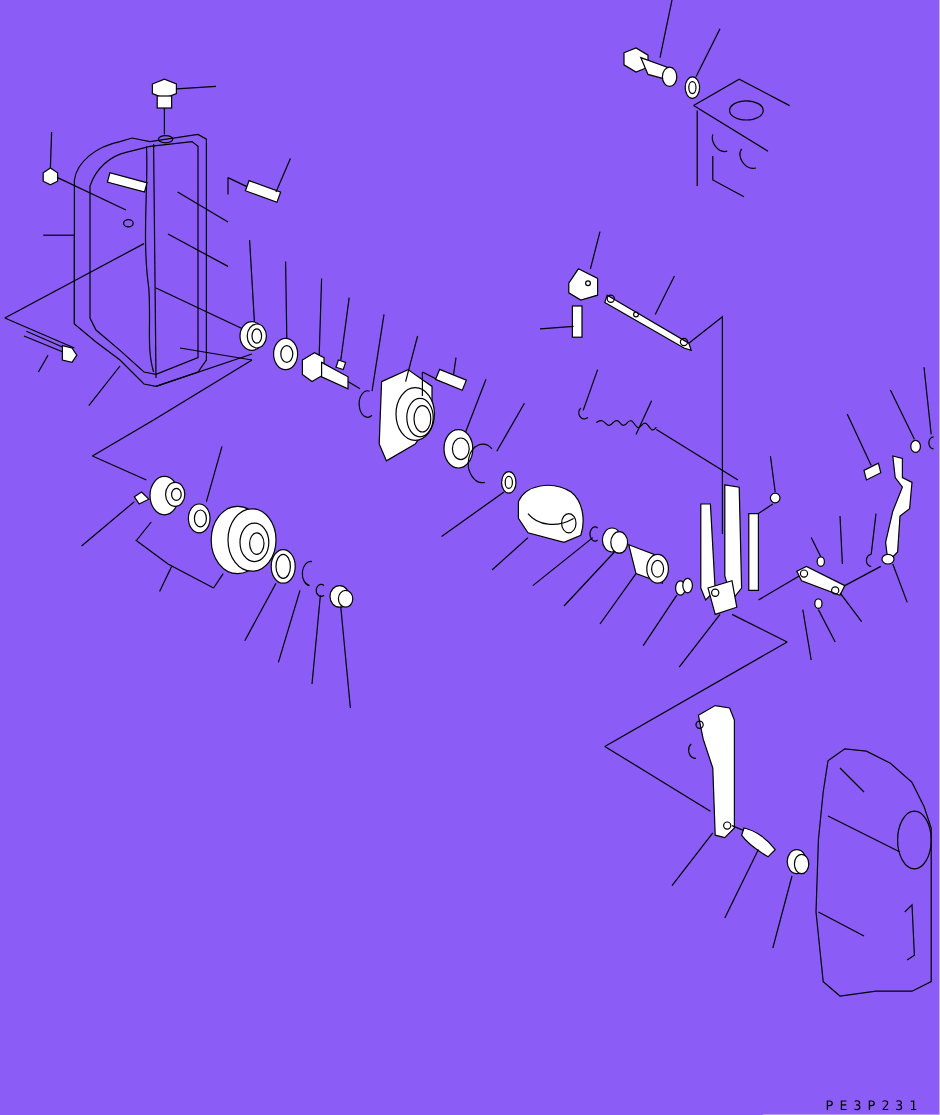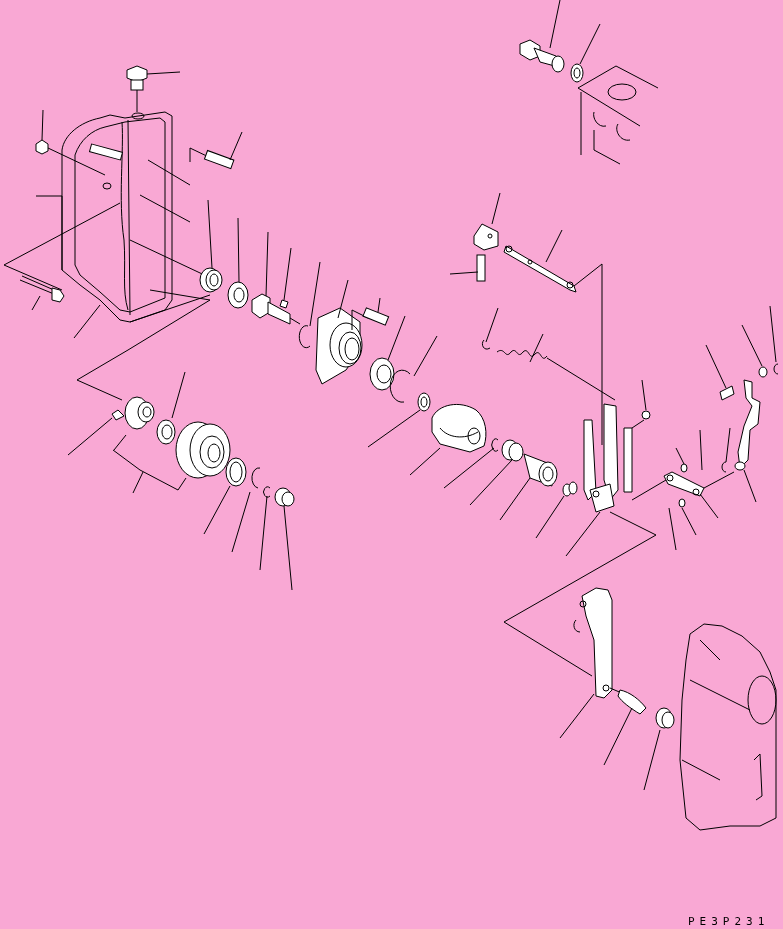--- a/index.html
+++ b/index.html
@@ -1,16 +1,16 @@
 <!DOCTYPE html>
 <html><head>
 <meta charset="utf-8">
 <style>
   html,body{margin:0;padding:0;background:#fff;}
-  #stage{position:relative;width:783px;height:929px;background:#f9a8d4;overflow:hidden;font-family:"DejaVu Sans Mono", monospace;}
+  #stage{position:relative;width:783px;height:929px;background:#8b5cf6;overflow:hidden;font-family:"DejaVu Sans Mono", monospace;}
   svg{position:absolute;left:0;top:0;}
   .ln{stroke:#000;stroke-width:1;fill:none;}
   .pt{stroke:#000;stroke-width:1;fill:#fff;}
   #code{position:absolute;left:688px;top:915px;font-size:11px;letter-spacing:5px;color:#000;}
 </style>
 </head>
 <body>
 
 <div id="stage">
 <svg width="783" height="929" viewBox="0 0 783 929">

